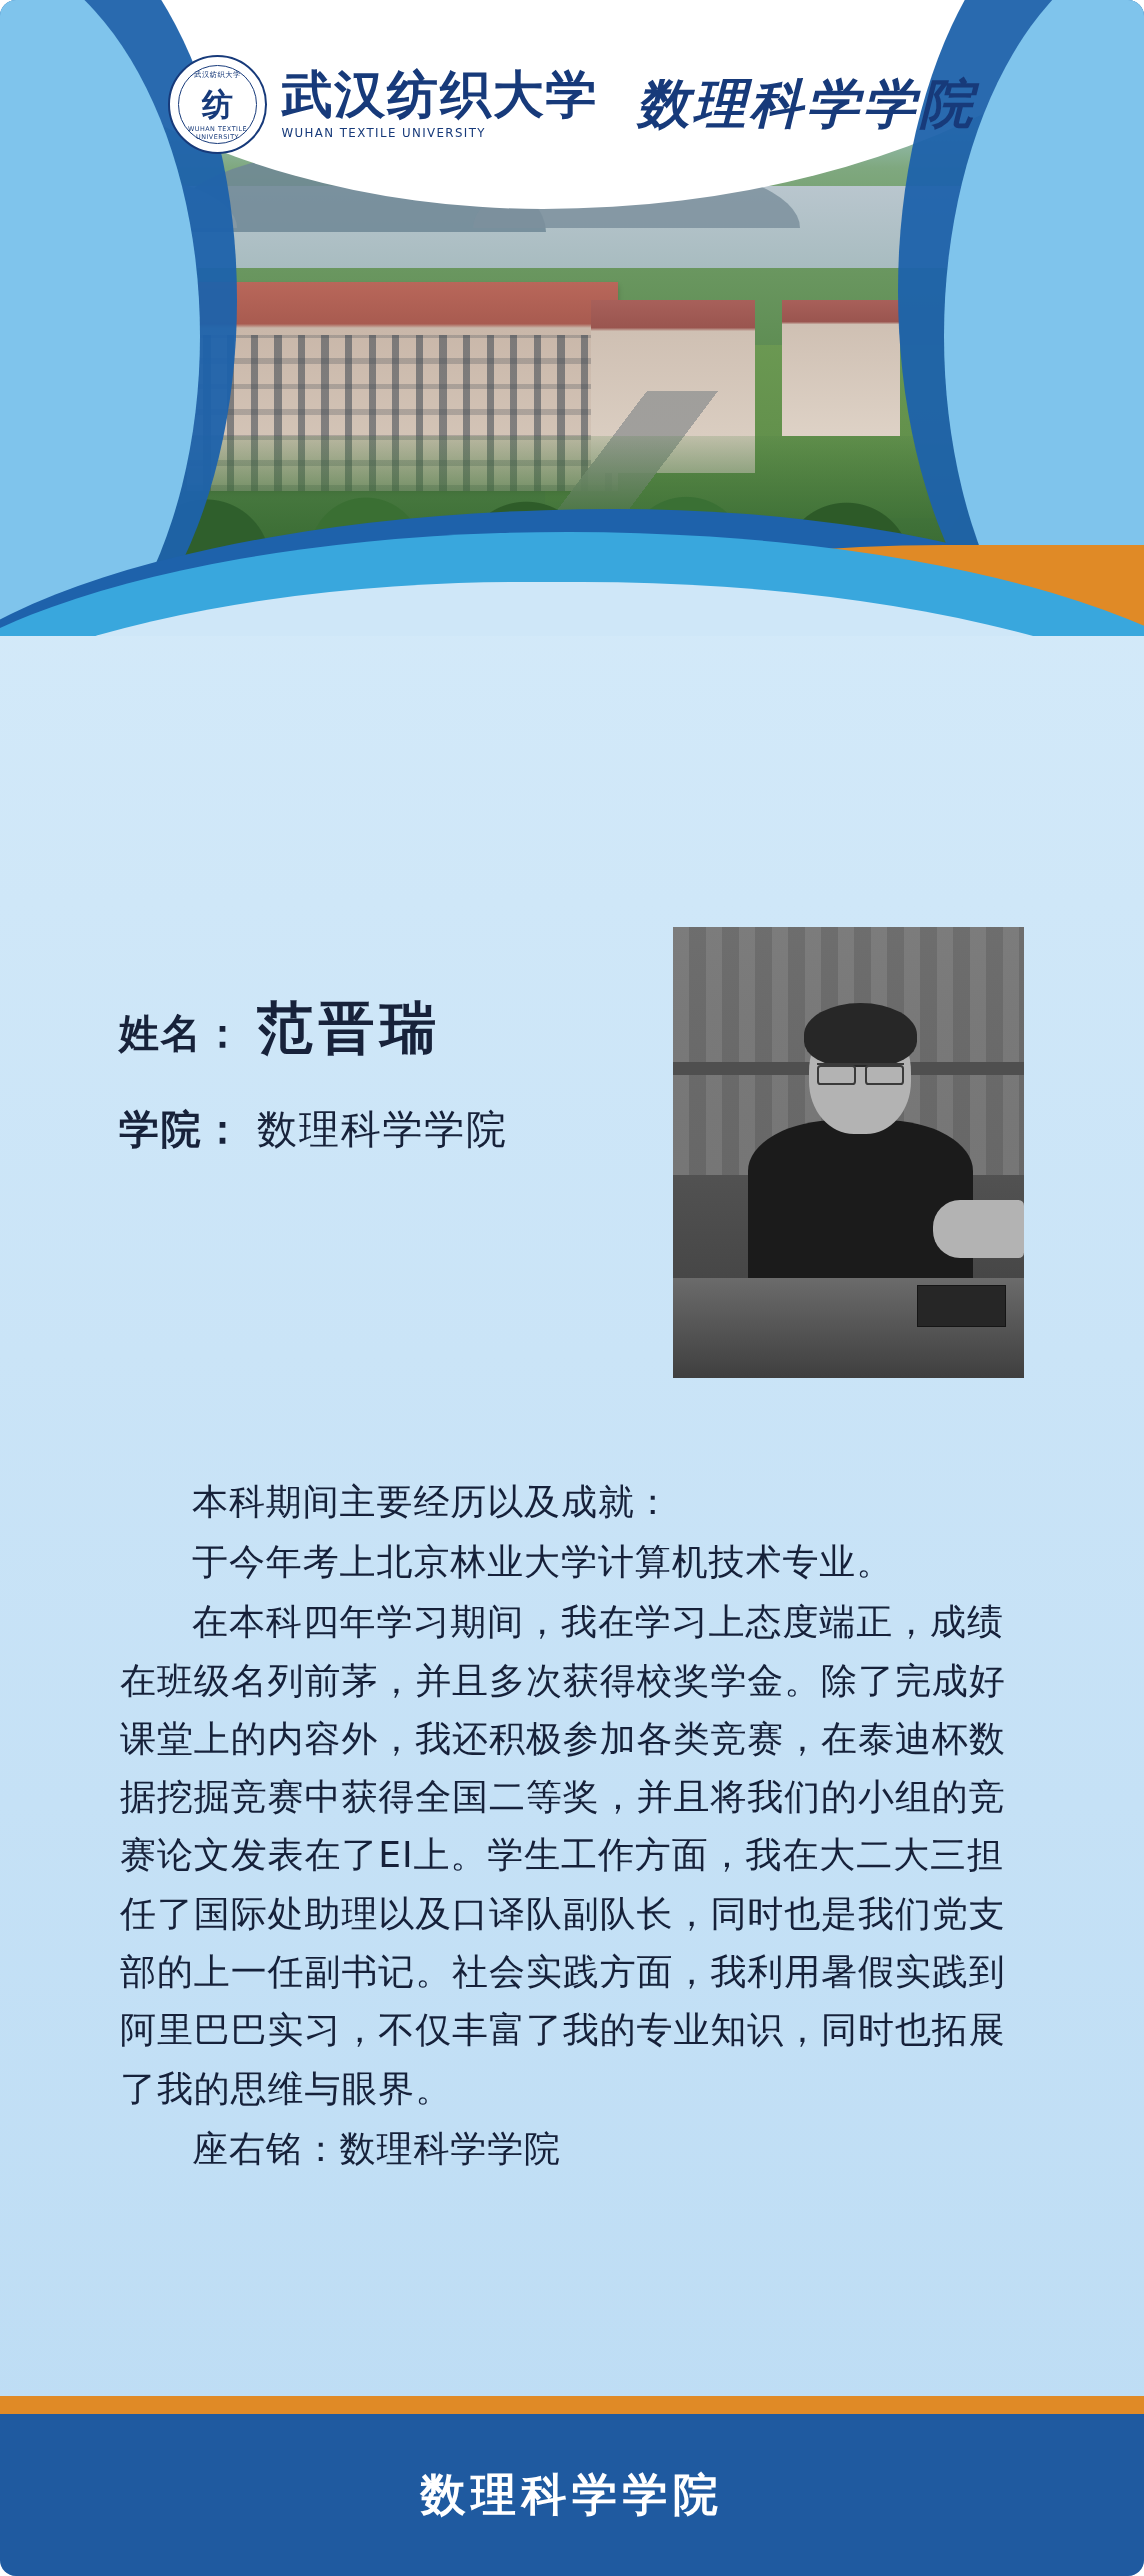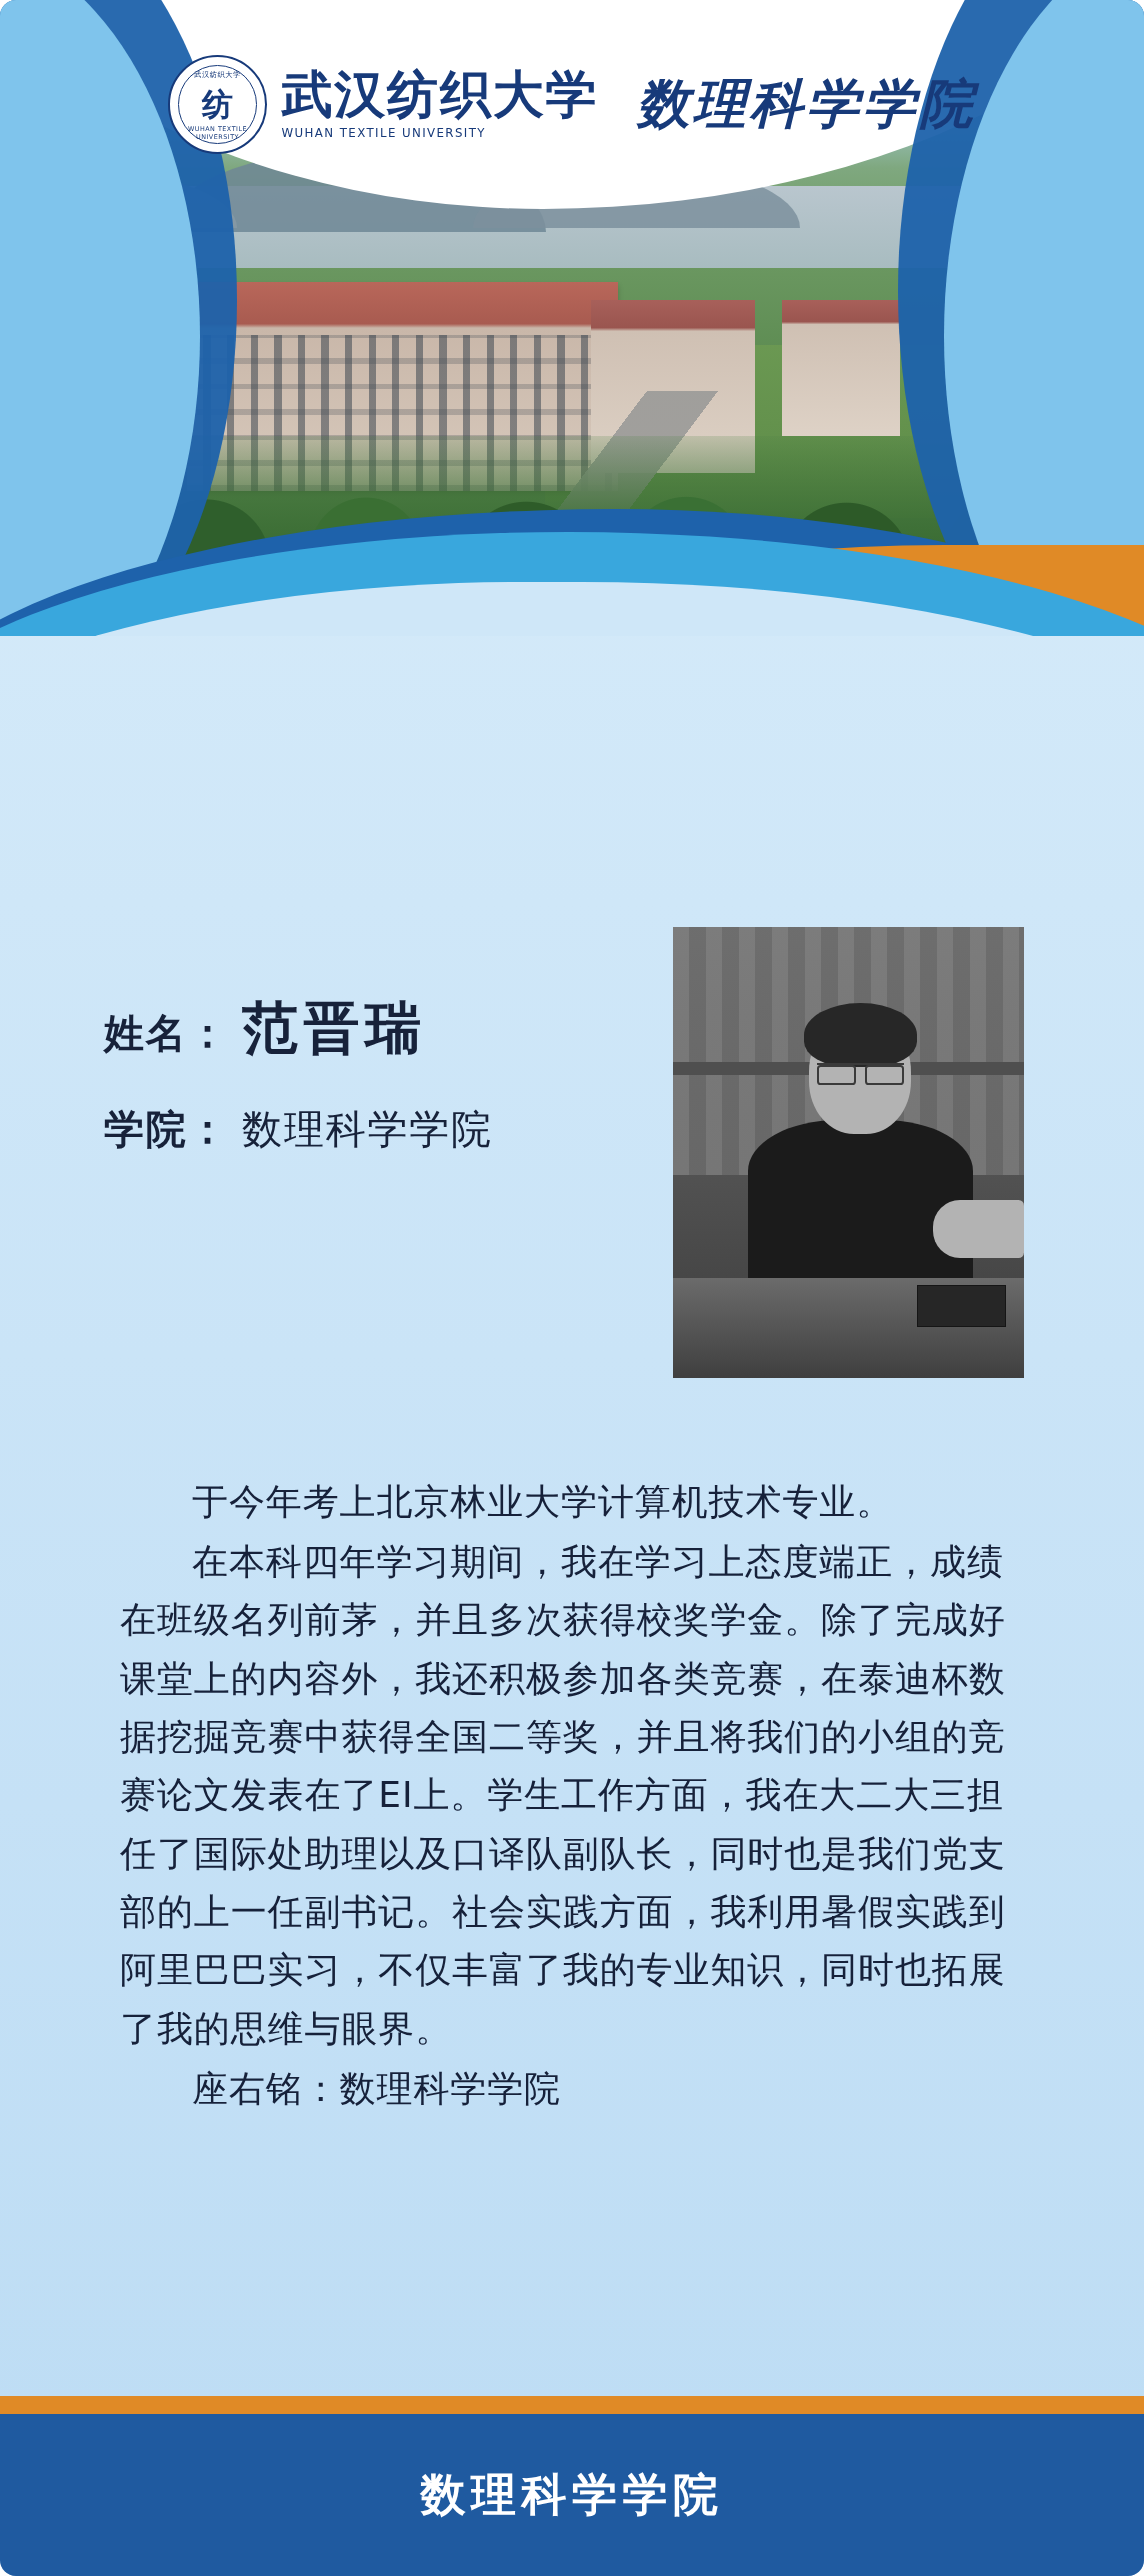--- a/index.html
+++ b/index.html
@@ -251,21 +251,21 @@
     font-size: 105px;
     font-weight: 700;
     color: #e8281b;
     letter-spacing: 9px;
     text-shadow: 2.7px 3.6px 0 rgba(120,0,0,.18);
   }
 
   
   .info {
     position: absolute;
-    left: 104px; top: 991px;
+    left: 119px; top: 991px;
     width: 545px;
     color: #17223a;
   }
   .info-row {
     display: flex;
     align-items: baseline;
     margin-bottom: 35px;
     font-size: 40px;
     font-family: "DejaVu Sans", "Liberation Sans", sans-serif;
   }
@@ -439,20 +439,21 @@
     <div class="pt-body"></div>
     <div class="pt-person-head"></div>
     <div class="pt-hair"></div>
     <div class="pt-glasses"></div>
     <div class="pt-arm"></div>
     <div class="pt-desk"></div>
     <div class="pt-box"></div>
   </div>
 
   <div class="body-text">
+    <p class="indent">本科期间主要经历以及成就：</p>
     <p class="indent">于今年考上北京林业大学计算机技术专业。</p>
     <p class="indent">在本科四年学习期间，我在学习上态度端正，成绩在班级名列前茅，并且多次获得校奖学金。除了完成好课堂上的内容外，我还积极参加各类竞赛，在泰迪杯数据挖掘竞赛中获得全国二等奖，并且将我们的小组的竞赛论文发表在了EI上。学生工作方面，我在大二大三担任了国际处助理以及口译队副队长，同时也是我们党支部的上一任副书记。社会实践方面，我利用暑假实践到阿里巴巴实习，不仅丰富了我的专业知识，同时也拓展了我的思维与眼界。</p>
     <p class="indent">座右铭：数理科学学院</p>
   </div>
 
   <div class="footer-orange"></div>
   <div class="footer">
     <div class="footer-text">数理科学学院</div>
   </div>
 

